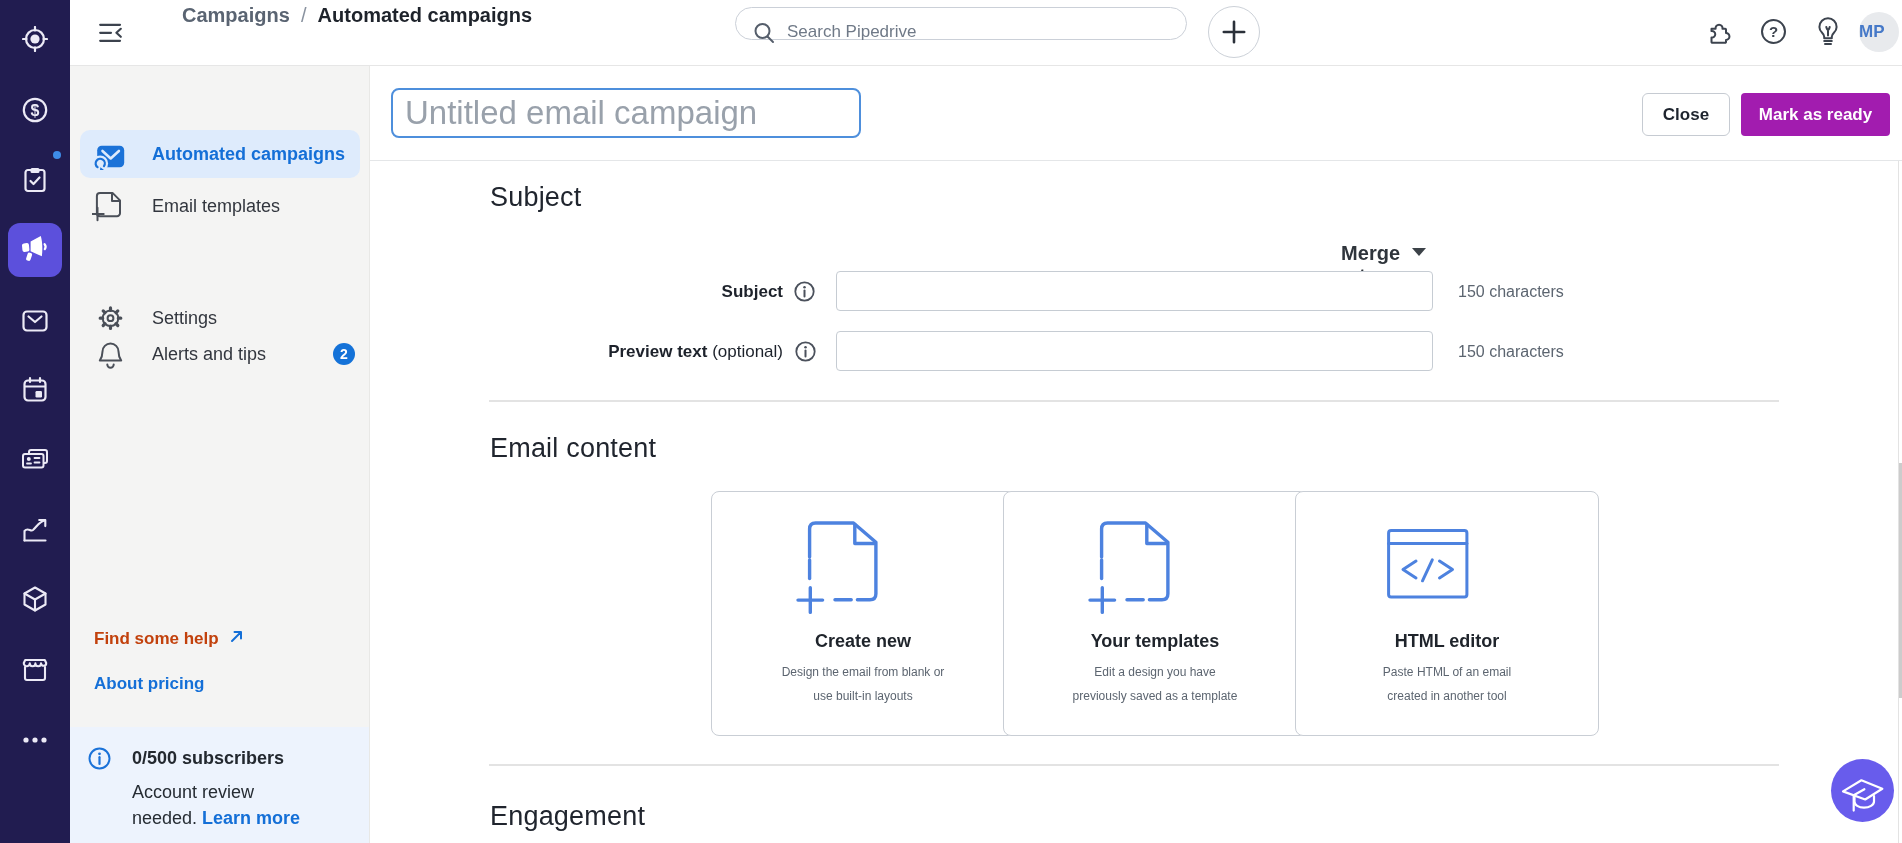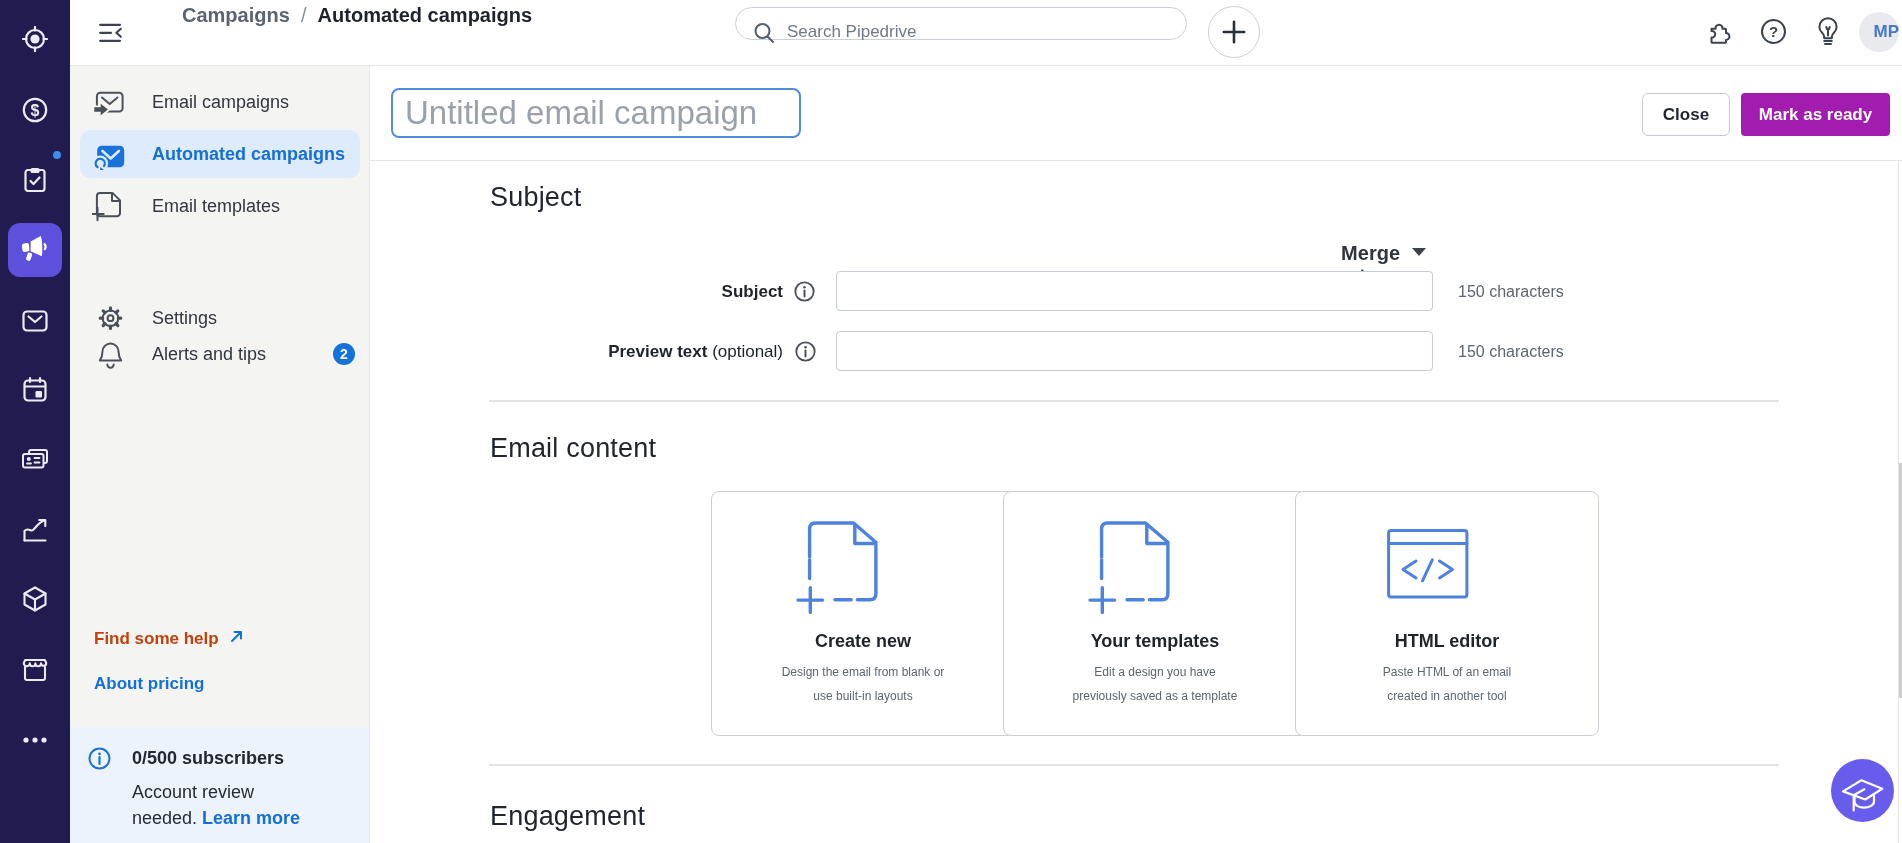--- a/index.html
+++ b/index.html
@@ -136,32 +136,24 @@
   </svg>
   <div class="abs" style="left:1691px; top:19px; width:25px; height:25px; border:2px solid #3C434E; border-radius:50%; text-align:center; font-size:15px; font-weight:bold; color:#3C434E; line-height:22px;">?</div>
   <svg class="abs" style="left:1745px; top:16px;" width="26" height="30" viewBox="0 0 26 30">
     <g fill="none" stroke="#3C434E" stroke-width="2" stroke-linecap="round" stroke-linejoin="round">
       <path d="M9.2 22.3 V20.8 C9.2 19.2 8.3 18 7.1 16.8 C5.5 15.2 4.4 13.4 4.4 10.9 a8.6 8.6 0 1 1 17.2 0 c0 2.5 -1.1 4.3 -2.7 5.9 -1.2 1.2 -2.1 2.4 -2.1 4 v1.5 Z"></path>
       <path d="M9.2 24.9 H16.8"></path>
       <path d="M10 27.9 H16"></path>
       <path d="M13 14.2 V19.5 M13 14.2 C12.1 13.3 11.5 12.3 11.3 11 M13 14.2 C13.9 13.3 14.5 12.3 14.7 11"></path>
     </g>
   </svg>
-  <div class="abs" style="left:1789px; top:12px; width:40px; height:40px; border-radius:50%; background:#E8EAED; text-align:right; line-height:40px; font-size:17px; font-weight:bold; color:#4679C8;">MP</div>
+  <div class="abs" style="left:1789px; top:12px; width:40px; height:40px; border-radius:50%; background:#E8EAED; text-align:left; line-height:40px; font-size:17px; font-weight:bold; color:#4679C8;">MP</div>
 </div>
 
 <div id="sidebar">
-  <div class="sitem" style="top:12px;">
-    <svg width="34" height="31" viewBox="0 0 34 31">
-      <rect x="4.9" y="5.7" width="25.7" height="18.9" rx="3.5" fill="none" stroke="#4A4F58" stroke-width="2"></rect>
-      <path d="M10 10.5 L17.7 17 L25.5 10.5" fill="none" stroke="#4A4F58" stroke-width="2" stroke-linejoin="round" stroke-linecap="round"></path>
-      <path d="M2.3 20.2 h6.4 v-3.4 l7.2 5.7 -7.2 5.7 v-3.4 h-6.4 Z" fill="#4A4F58" stroke="#F4F4F3" stroke-width="3.6" paint-order="stroke" stroke-linejoin="round"></path>
-    </svg>
-    <div class="txt">Email campaigns</div>
-  </div>
   <div class="sitem" style="top:64px; background:#DEEBFC;">
     <svg width="34" height="31" viewBox="0 0 34 31">
       <rect x="5.2" y="6.8" width="27" height="21.4" rx="4.5" fill="#1B72D8"></rect>
       <path d="M10.5 12 L18.7 19.5 L26.9 12" fill="none" stroke="#DEEBFC" stroke-width="2.6" stroke-linejoin="round" stroke-linecap="round"></path>
       <circle cx="8.2" cy="24.4" r="7.9" fill="#DEEBFC"></circle>
       <g transform="rotate(125 8.2 24.4)">
         <path d="M8.2 19.8 a4.6 4.6 0 1 0 4.6 4.6" fill="none" stroke="#1B72D8" stroke-width="2.2" stroke-linecap="round"></path>
         <path d="M10.6 21.2 L15 21.2 L12.8 17.4 Z" fill="#1B72D8" transform="rotate(-28 12.8 20.5)"></path>
       </g>
     </svg>
@@ -208,21 +200,21 @@
       <path d="M11.5 10.2 V17" stroke="#1B72D8" stroke-width="2.2" stroke-linecap="round"></path>
       <circle cx="11.5" cy="6.8" r="1.4" fill="#1B72D8"></circle>
     </svg>
     <div class="abs" style="left:62px; top:21px; font-size:18px; font-weight:bold; color:#23282F;">0/500 subscribers</div>
     <div class="abs" style="left:62px; top:52px; font-size:18px; color:#262C33; line-height:26px;">Account review<br>needed. <span style="color:#146FD7; font-weight:bold;">Learn more</span></div>
   </div>
 </div>
 
 <div id="main">
   <div id="titlebar">
-    <div class="abs" style="left:21px; top:22px; width:410px; height:50px; border:2px solid #4E8FDC; border-radius:8px;">
+    <div class="abs" style="left:21px; top:22px; width:470px; height:50px; border:2px solid #4E8FDC; border-radius:8px;">
       <div class="abs" style="left:12px; top:4px; font-size:33px; color:#99A1AB;">Untitled email campaign</div>
     </div>
     <div class="abs" style="left:1272px; top:27px; width:88px; height:43px; border:1px solid #C6CBD2; border-radius:6px; text-align:center; line-height:41px; font-size:17px; font-weight:bold; color:#1E242E;">Close</div>
     <div class="abs" style="left:1371px; top:27px; width:149px; height:43px; background:#a21caf; border-radius:4px; text-align:center; line-height:43px; font-size:17px; font-weight:bold; color:#fff;">Mark as ready</div>
   </div>
   <div class="h2" style="left:120px; top:116px;">Subject</div>
   <div class="abs" style="left:930px; top:176px; width:100px; text-align:right; font-size:20px; font-weight:bold; color:#2F353C;">Merge tags</div>
   <div class="abs" style="left:1042px; top:182px; width:0; height:0; border-left:7px solid transparent; border-right:7px solid transparent; border-top:8px solid #3C4248;"></div>
 
   <div class="flabel" style="left:0px; top:216px;">Subject</div>

